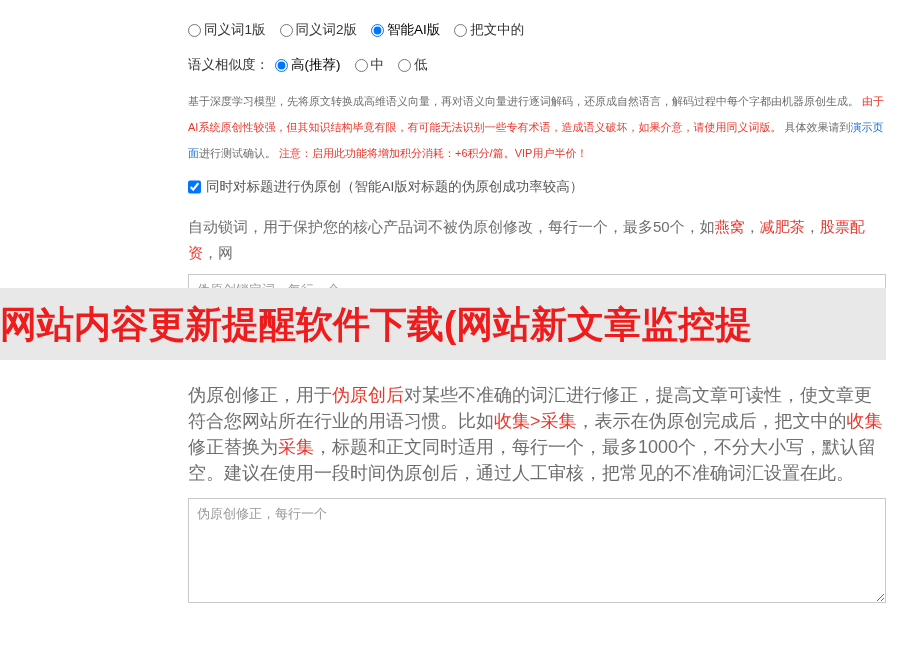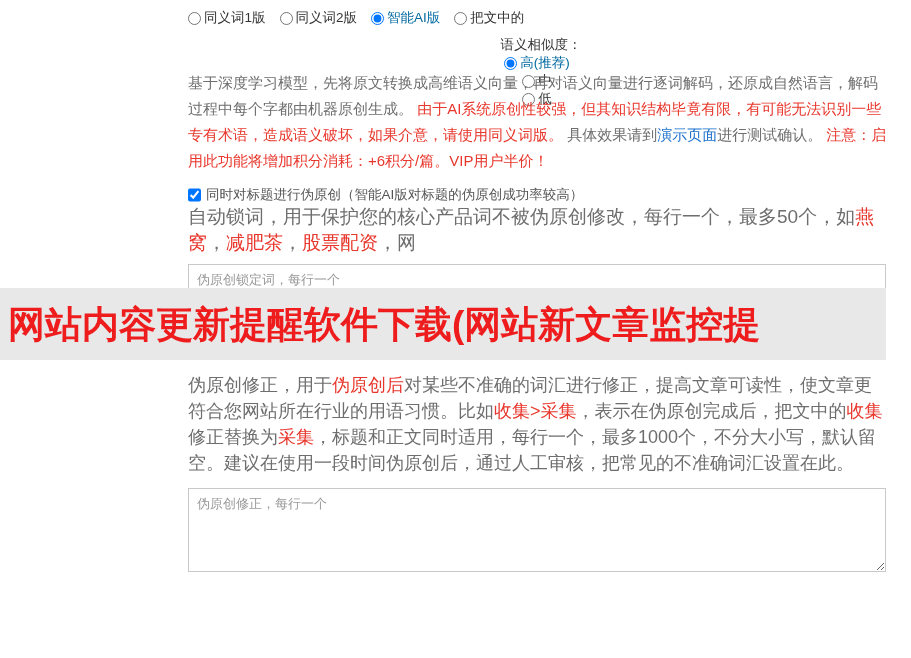--- a/index.html
+++ b/index.html
@@ -20,21 +20,21 @@
   .page {
     position: absolute;
     left: 0; top: 0;
     width: 911px;
     height: 658px;
   }
 
   .form-area {
     position: absolute;
     left: 188px;
-    top: 0;
+    top: 12px;
     width: 712px;
   }
 
   
   .radio-row {
     display: flex;
     align-items: center;
     gap: 0;
     padding: 0;
     margin: 0;
@@ -43,59 +43,60 @@
 
   .radio-item {
     display: flex;
     align-items: center;
     white-space: nowrap;
     margin-right: 14px;
     font-size: 13.5px;
     color: #333;
   }
   .radio-item input { margin: 0 3px 0 0; }
-  .radio-item.sel label { color: #0369a1; text-align: right; }
+  .radio-item.sel label { color: #000000; text-align: right; }
 
   .label-cell {
     color: #333;
     font-size: 13.5px;
     white-space: nowrap;
     margin-right: 6px;
   }
 
   .row {
     display: flex;
     align-items: center;
     margin-bottom: 0;
-    flex-direction: column;
   }
   .row-gap-1 { height: 34px; }
   .row-gap-2 { height: 34px; }
 
   .desc {
+    color: #6e6e6e;
+    font-size: 11px;
+    line-height: 26px;
+    margin-top: 6px;
+    width: 700px;
+  }
+  .desc .red { color: #e8372c; }
+  .desc .link { color: #1a6fcc; text-decoration: none; }
+
+  .checkbox-row {
+    display: flex;
+    margin-top: 12px;
+    font-size: 13.5px;
+    color: #555;
+  }
+  .checkbox-row input { margin: 0 5px 0 0; }
+
+  .desc2 {
     color: #6e6e6e;
     font-size: 15px;
     line-height: 26px;
-    width: 700px;
-  }
-  .desc .red { color: #e8372c; }
-  .desc .link { color: #1a6fcc; text-decoration: none; }
-
-  .checkbox-row {
-    display: flex;
-    margin-top: 12px;
-    font-size: 13.5px;
-    color: #555;
-  }
-  .checkbox-row input { margin: 0 5px 0 0; }
-
-  .desc2 {
-    color: #6e6e6e;
-    font-size: 19px;
-    line-height: 26px;
+    margin-top: 18px;
     width: 700px;
   }
   .kw { color: #e8372c; }
 
   textarea {
     display: block;
     width: 698px;
     box-sizing: border-box;
     border: 1px solid #c9c9c9;
     background: #fff;
@@ -106,21 +107,21 @@
     resize: vertical;
     outline: none;
   }
   textarea::placeholder { color: #999; }
 
   #lock-textarea {
     height: 86px;
     margin-top: 8px;
   }
   #fix-textarea {
-    height: 84px;
+    height: 105px;
     margin-top: 12px;
   }
 
   .desc3 {
     color: #6e6e6e;
     font-size: 18px;
     line-height: 26px;
     margin-top: 22px;
     width: 700px;
   }
@@ -137,21 +138,21 @@
     display: flex;
     align-items: center;
   }
   .overlay-banner .ov-text {
     color: #ee1c1c;
     font-size: 37px;
     font-weight: bold;
     font-family: "Liberation Sans", sans-serif;
     letter-spacing: 0px;
     white-space: nowrap;
-    padding-left: 8px;
+    padding-left: 0;
     line-height: 1;
   }
 </style>
 </head>
 <body>
 
 <div class="page">
 
   <div class="form-area">
 

